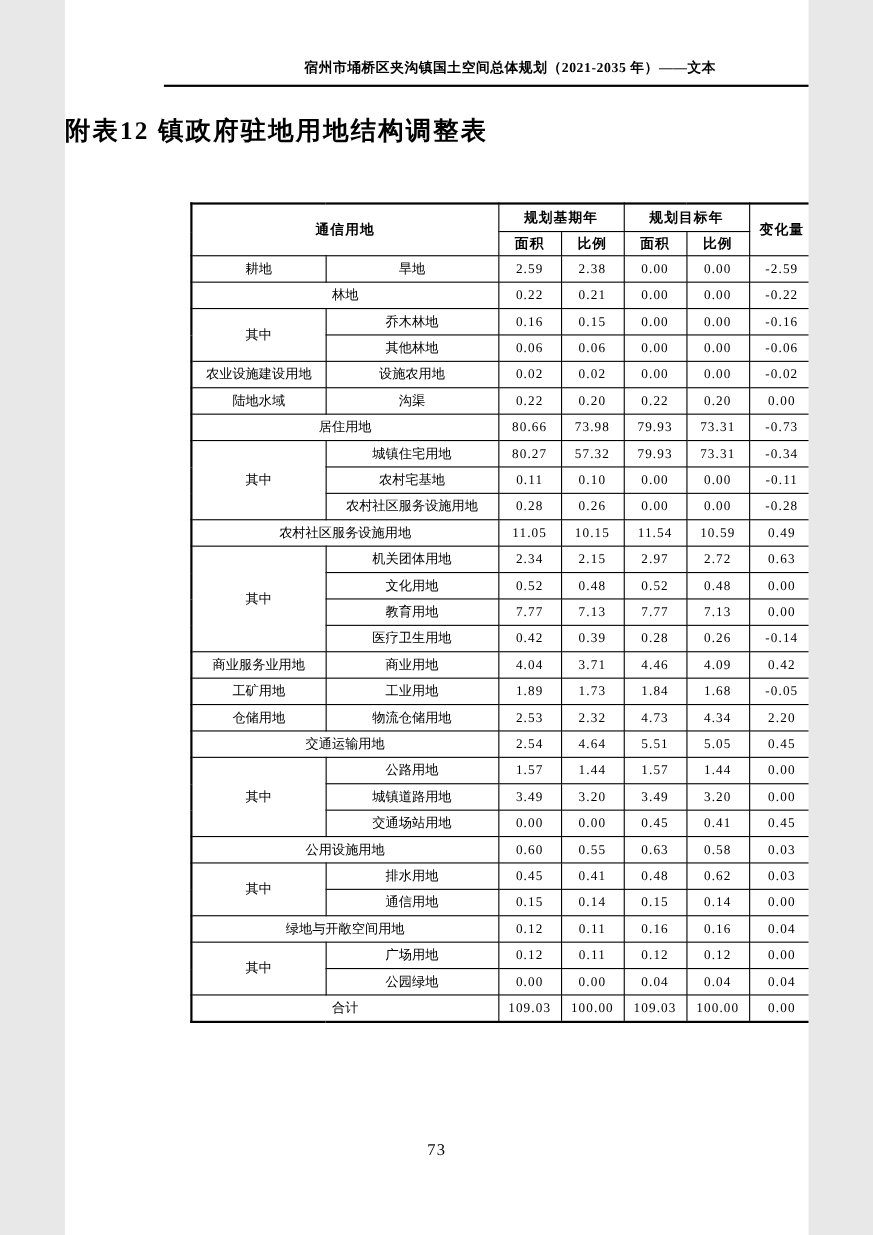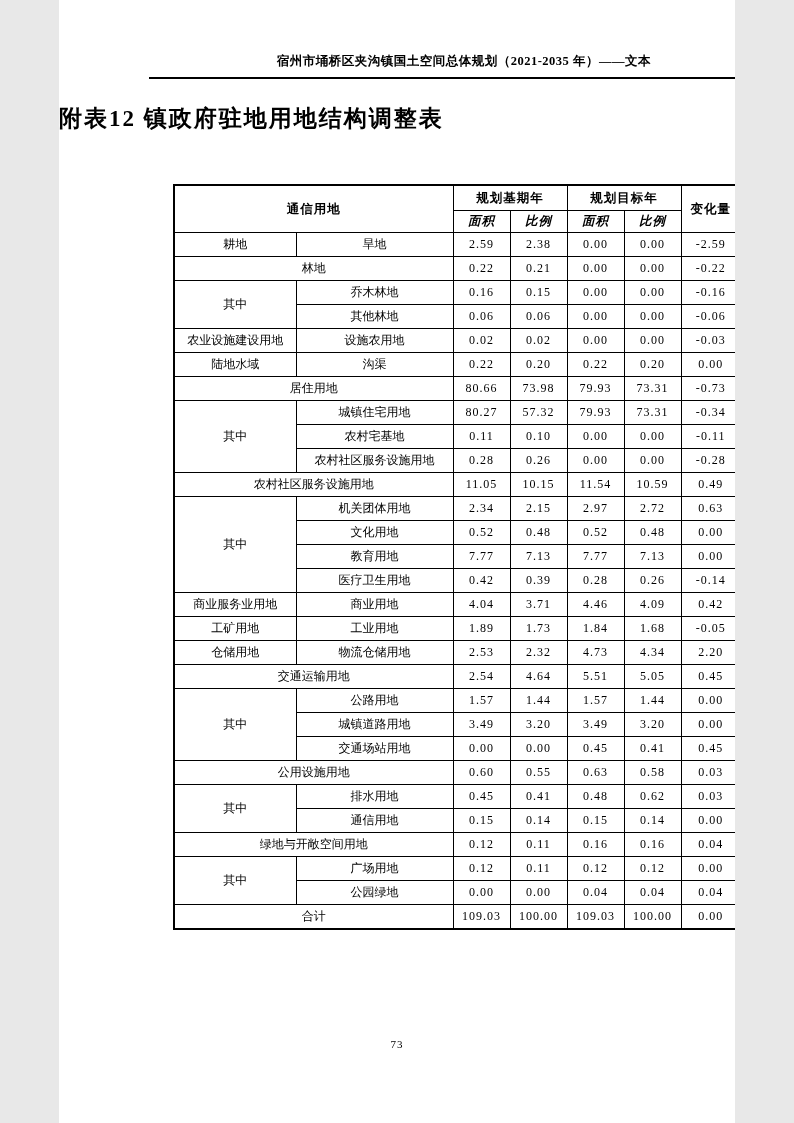--- a/index.html
+++ b/index.html
@@ -75,35 +75,35 @@
     height: 23px;
     line-height: 1.15;
     overflow: hidden;
   }
   .land-table thead th {
     font-weight: bold;
     font-size: 12.5px;
     letter-spacing: 1px;
   }
   .land-table thead tr.h1 th { height: 24px; }
-  .land-table thead tr.h2 th { height: 21px; font-style: italic; }
+  .land-table thead tr.h2 th { height: 21px; }
   .land-table td.c-num {
     letter-spacing: 1px;
   }
   col.c-cat  { width: 122px; }
   col.c-sub  { width: 157px; }
   col.c-n1, col.c-n2, col.c-n3, col.c-n4 { width: 57px; }
   col.c-chg  { width: 60px; }
   .page-number {
     position: absolute;
     top: 1038px;
     left: 0;
     width: 100%;
     text-align: center;
-    font-size: 11px;
+    font-size: 15px;
     letter-spacing: 1px;
   }
 </style>
 </head>
 <body>
 
 <div class="page">
 
   <div class="running-header">宿州市埇桥区夹沟镇国土空间总体规划（2021-2035 年）——文本</div>
 
@@ -172,21 +172,21 @@
             <td class="c-num">0.00</td>
             <td class="c-num">-0.06</td>
           </tr>
           <tr>
             <td>农业设施建设用地</td>
             <td>设施农用地</td>
             <td class="c-num">0.02</td>
             <td class="c-num">0.02</td>
             <td class="c-num">0.00</td>
             <td class="c-num">0.00</td>
-            <td class="c-num">-0.03</td>
+            <td class="c-num">-0.02</td>
           </tr>
           <tr>
             <td>陆地水域</td>
             <td>沟渠</td>
             <td class="c-num">0.22</td>
             <td class="c-num">0.20</td>
             <td class="c-num">0.22</td>
             <td class="c-num">0.20</td>
             <td class="c-num">0.00</td>
           </tr>

